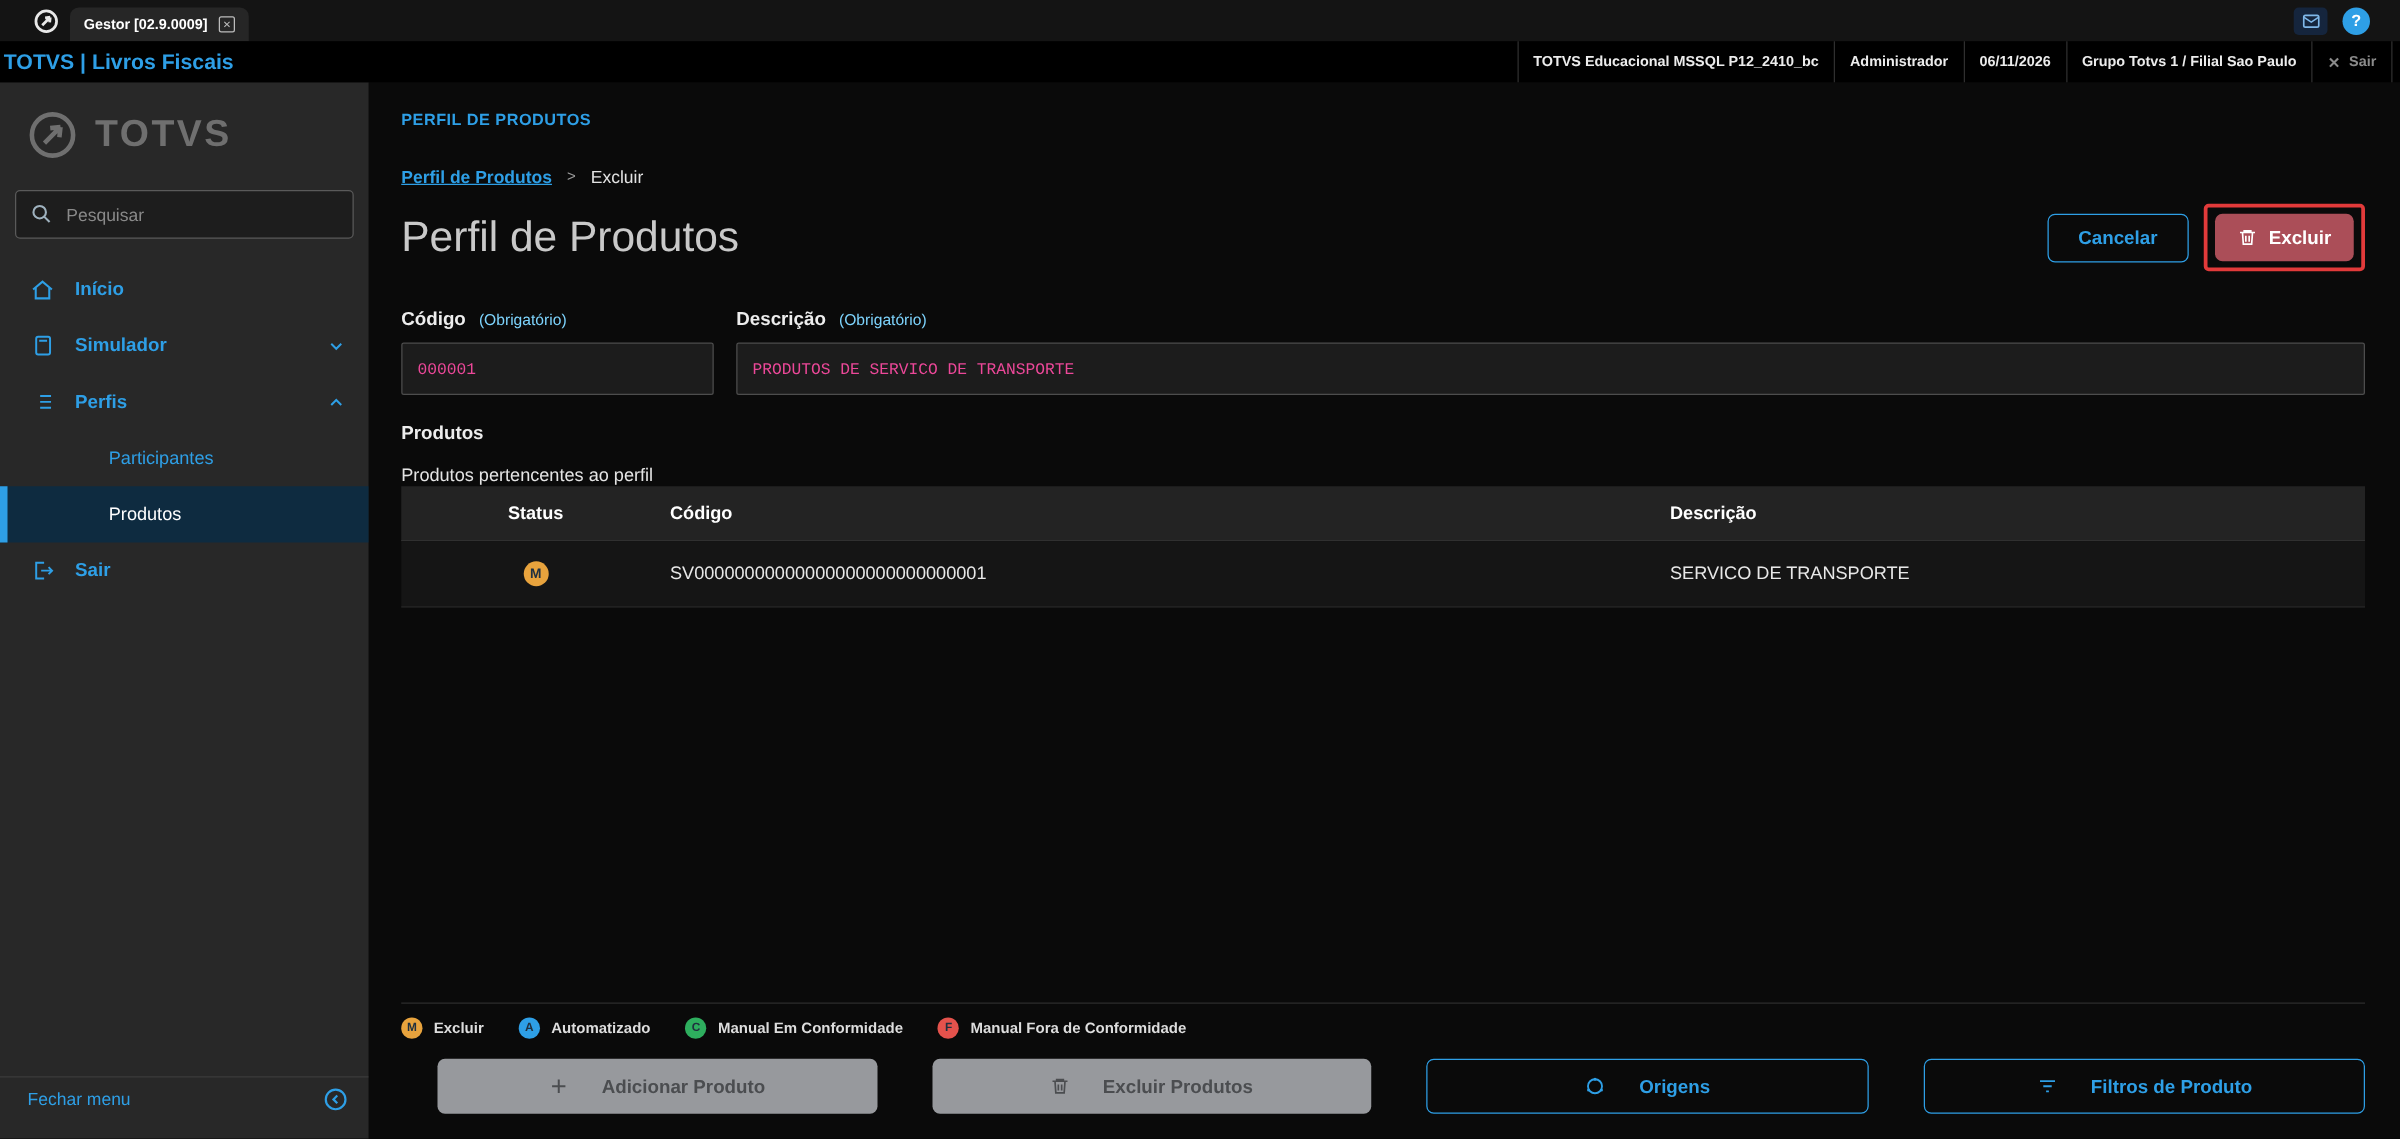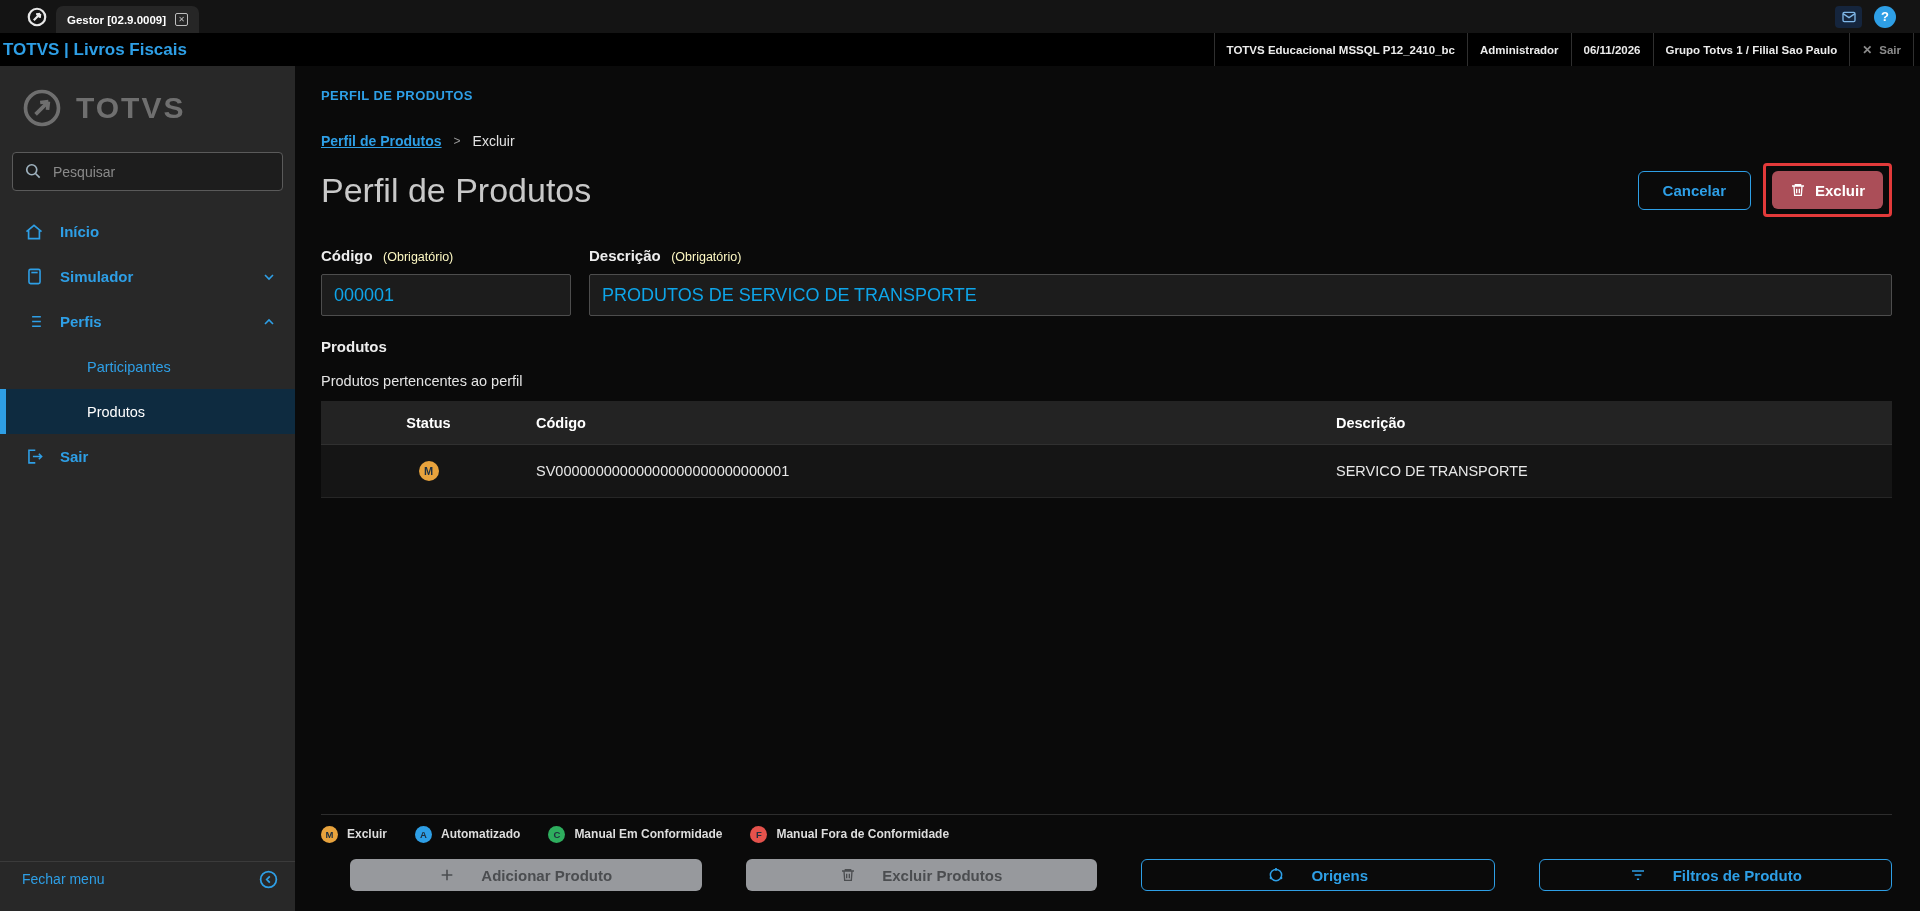--- a/index.html
+++ b/index.html
@@ -56,41 +56,41 @@
   .page-title { color:#c9c9c9; font-size:34px; font-weight:normal; }
   .actions { display:flex; align-items:center; gap:12px; }
   .btn-cancel { height:39px; padding:0 24px; border:1px solid #2e9fe6; color:#2e9fe6; background:transparent; border-radius:6px; font-size:15px; font-weight:bold; font-family:"Liberation Sans", sans-serif; cursor:pointer; }
   .annotation { border:3px solid #e23a3a; border-radius:4px; padding:5px 6px; }
   .btn-delete { height:38px; padding:0 18px; background:#ab4e58; color:#fff; border:none; border-radius:6px; font-size:15px; font-weight:bold; display:flex; align-items:center; gap:9px; font-family:"Liberation Sans", sans-serif; cursor:pointer; }
 
   .form-row { margin-top:30px; display:flex; gap:18px; }
   .field-codigo { width:250px; flex:0 0 auto; }
   .field-desc { flex:1; }
   .field-label { font-size:15px; font-weight:bold; color:#ededed; }
-  .field-required { font-size:12.5px; color:#fef9c3; font-weight:normal; margin-left:6px; }
-  .text-input { margin-top:9px; width:100%; height:42px; background:#1c1c1c; border:1px solid #4d4d4d; border-radius:2px; color:#0ea5e9; font-size:18px; padding:0 12px; font-family:Liberation Sans, sans-serif; }
+  .field-required { font-size:12.5px; color:#7dd3fc; font-weight:normal; margin-left:6px; }
+  .text-input { margin-top:9px; width:100%; height:42px; background:#1c1c1c; border:1px solid #4d4d4d; border-radius:2px; color:#ec4899; font-size:13px; padding:0 12px; font-family:Liberation Mono, monospace; }
 
   .products-label { margin-top:22px; font-size:15px; font-weight:bold; color:#ededed; }
   .products-subtitle { margin-top:18px; font-size:14.5px; color:#e4e4e4; }
 
-  .table { margin-top:12px; }
+  .table { }
   .t-head, .t-row { display:grid; grid-template-columns:215px 800px 1fr; align-items:center; }
   .t-head { background:#232323; height:44px; font-weight:bold; font-size:14.5px; color:#ffffff; border-bottom:1px solid #303030; }
   .t-row { height:53px; background:#151515; border-bottom:1px solid #262626; font-size:14.5px; color:#e8e8e8; cursor:pointer; }
   .c-status { text-align:center; }
   .badge { width:20px; height:20px; border-radius:50%; margin:0 auto; display:flex; align-items:center; justify-content:center; font-size:11px; font-weight:bold; color:#203040; }
 
   .flex-spacer { flex:1; }
   .legend-divider { border-top:1px solid #2d2d2d; }
   .legend { height:38px; display:flex; align-items:center; gap:28px; font-size:12px; color:#dddddd; }
   .legend-item { display:flex; align-items:center; gap:9px; font-weight:bold; }
   .legend-dot { width:17px; height:17px; border-radius:50%; display:flex; align-items:center; justify-content:center; font-size:9.5px; font-weight:bold; color:#20303f; }
 
   .footer-buttons { display:flex; gap:15px; margin-top:6px; }
-  .fbtn { flex:1; height:32px; border-radius:6px; font-size:15px; font-weight:bold; display:flex; align-items:center; justify-content:center; gap:26px; font-family:"Liberation Sans", sans-serif; cursor:pointer;margin-left:29px; }
+  .fbtn { flex:1; height:44px; border-radius:6px; font-size:15px; font-weight:bold; display:flex; align-items:center; justify-content:center; gap:26px; font-family:"Liberation Sans", sans-serif; cursor:pointer;margin-left:29px; }
   .fbtn.disabled { background:#97999d; color:#4b4d50; border:none; cursor:default; }
   .fbtn.outline { background:transparent; border:1px solid #2e9fe6; color:#2e9fe6; }
 
   svg { display:block; }
 </style>
 </head>
 <body>
 
 <div class="screen">
 

